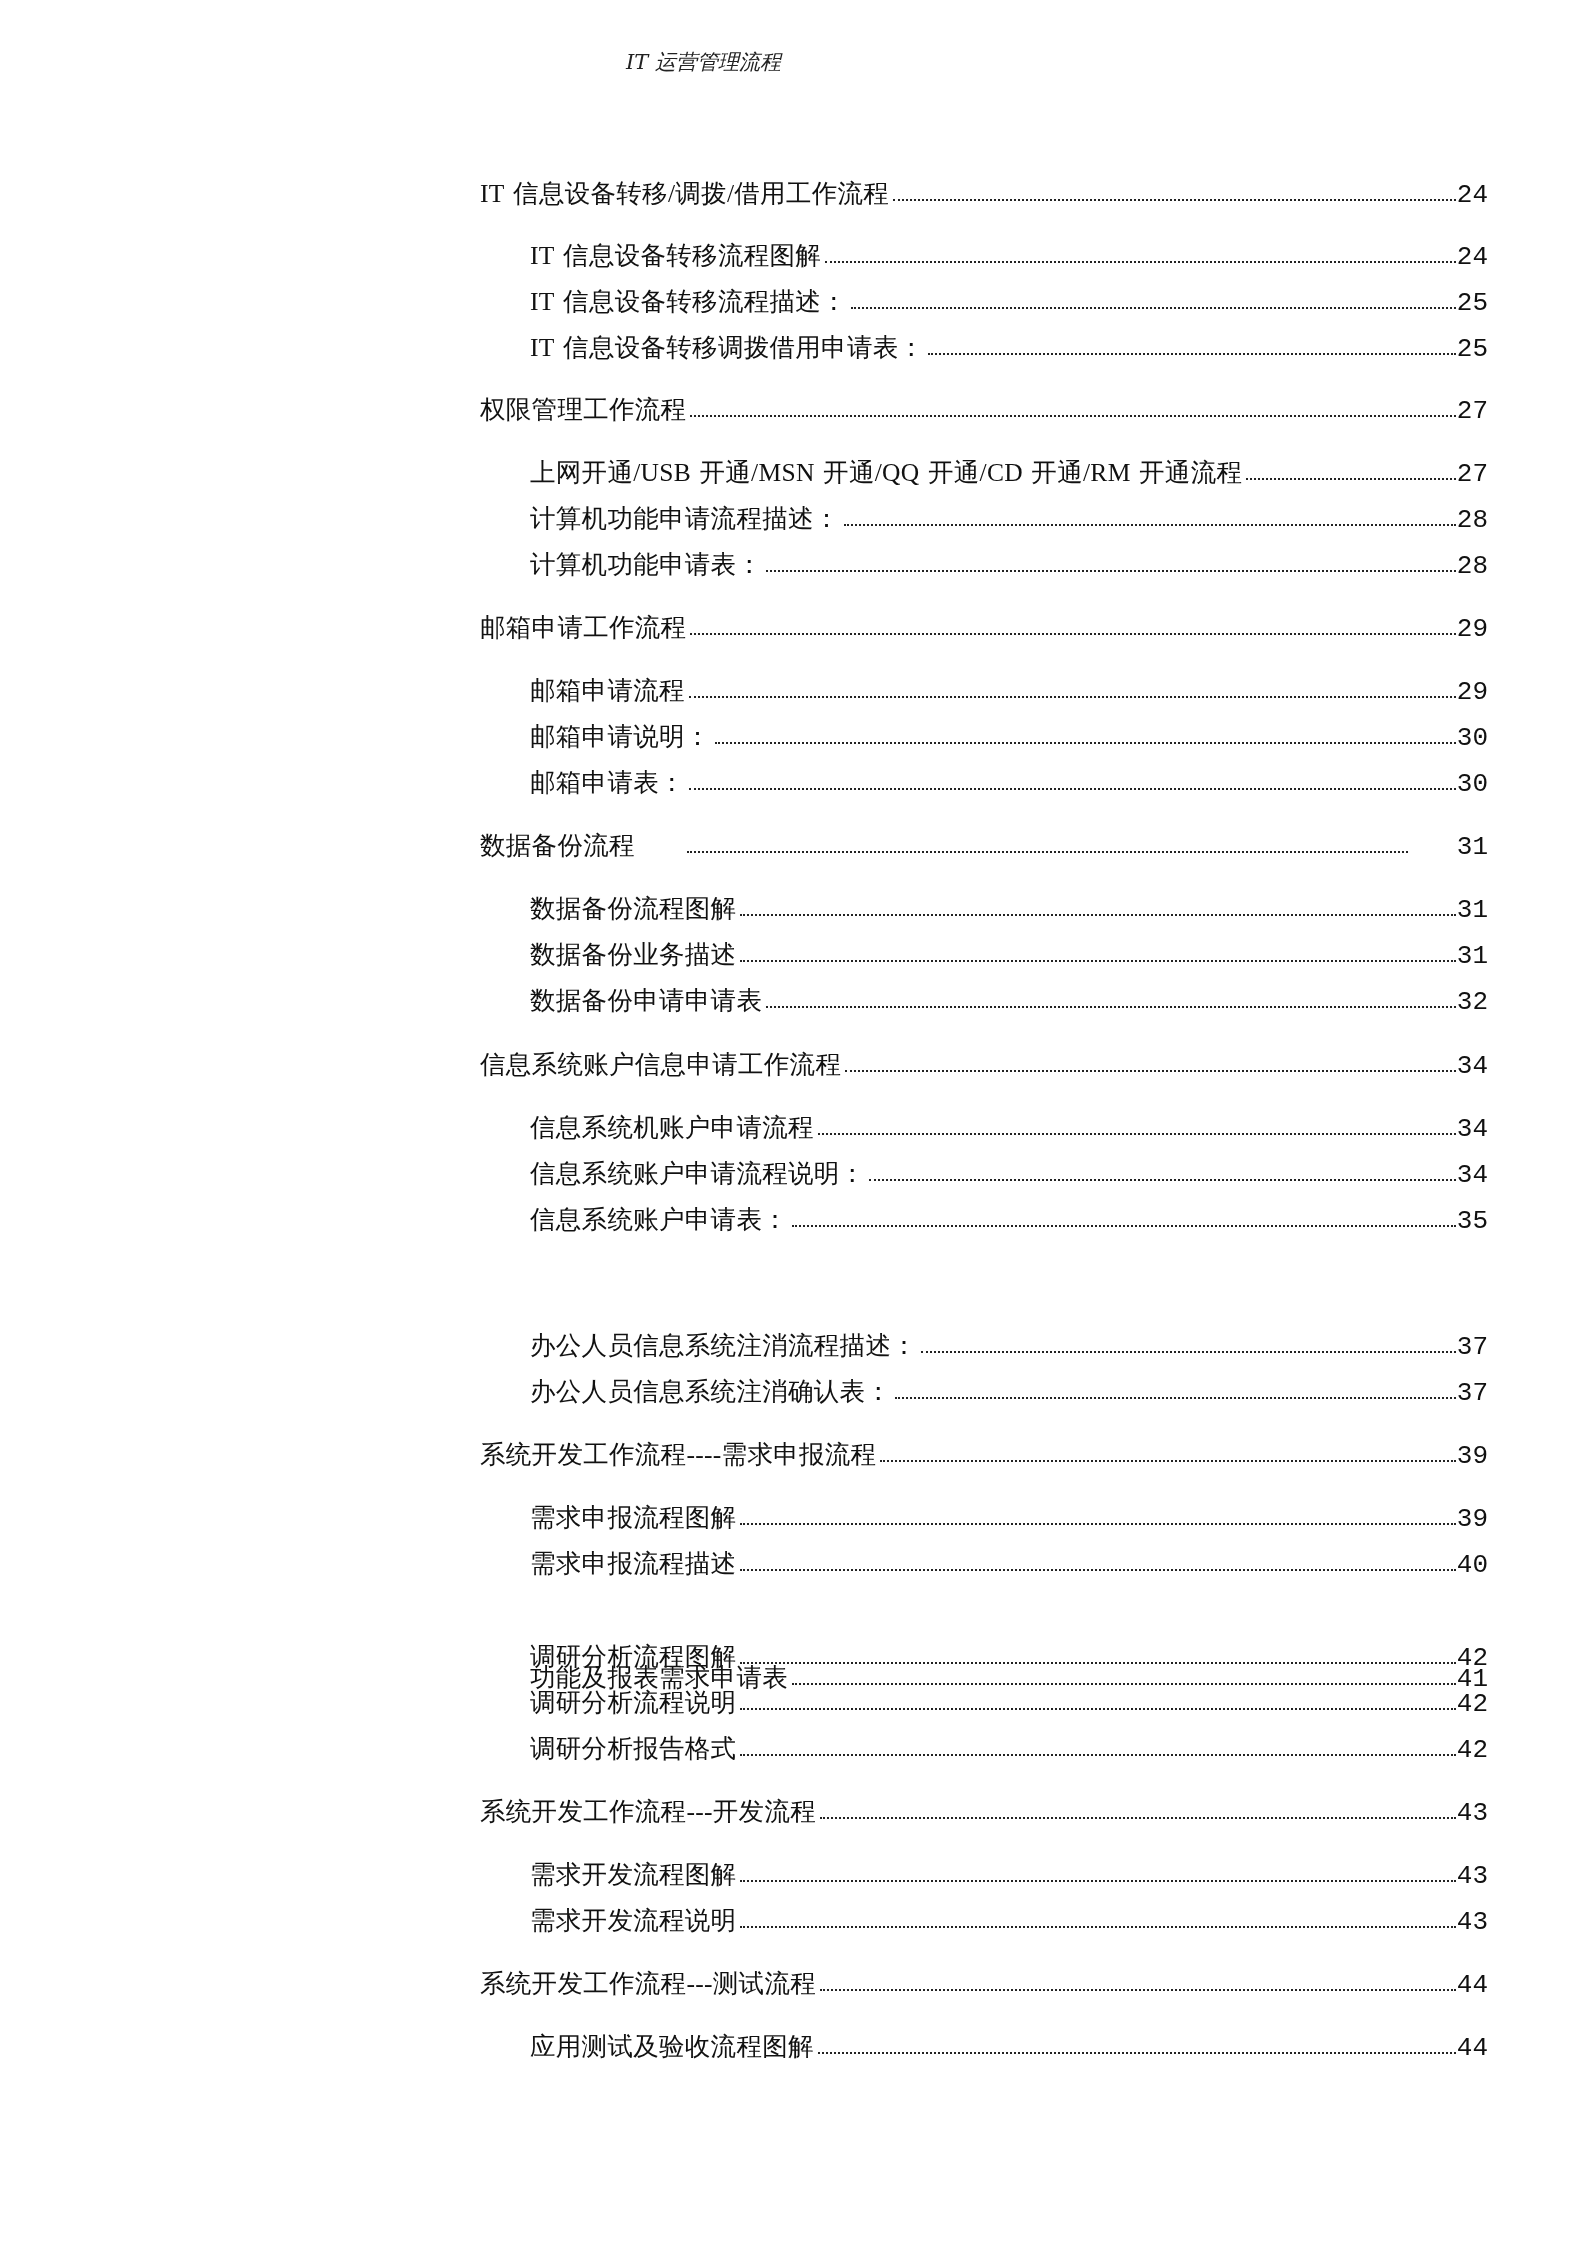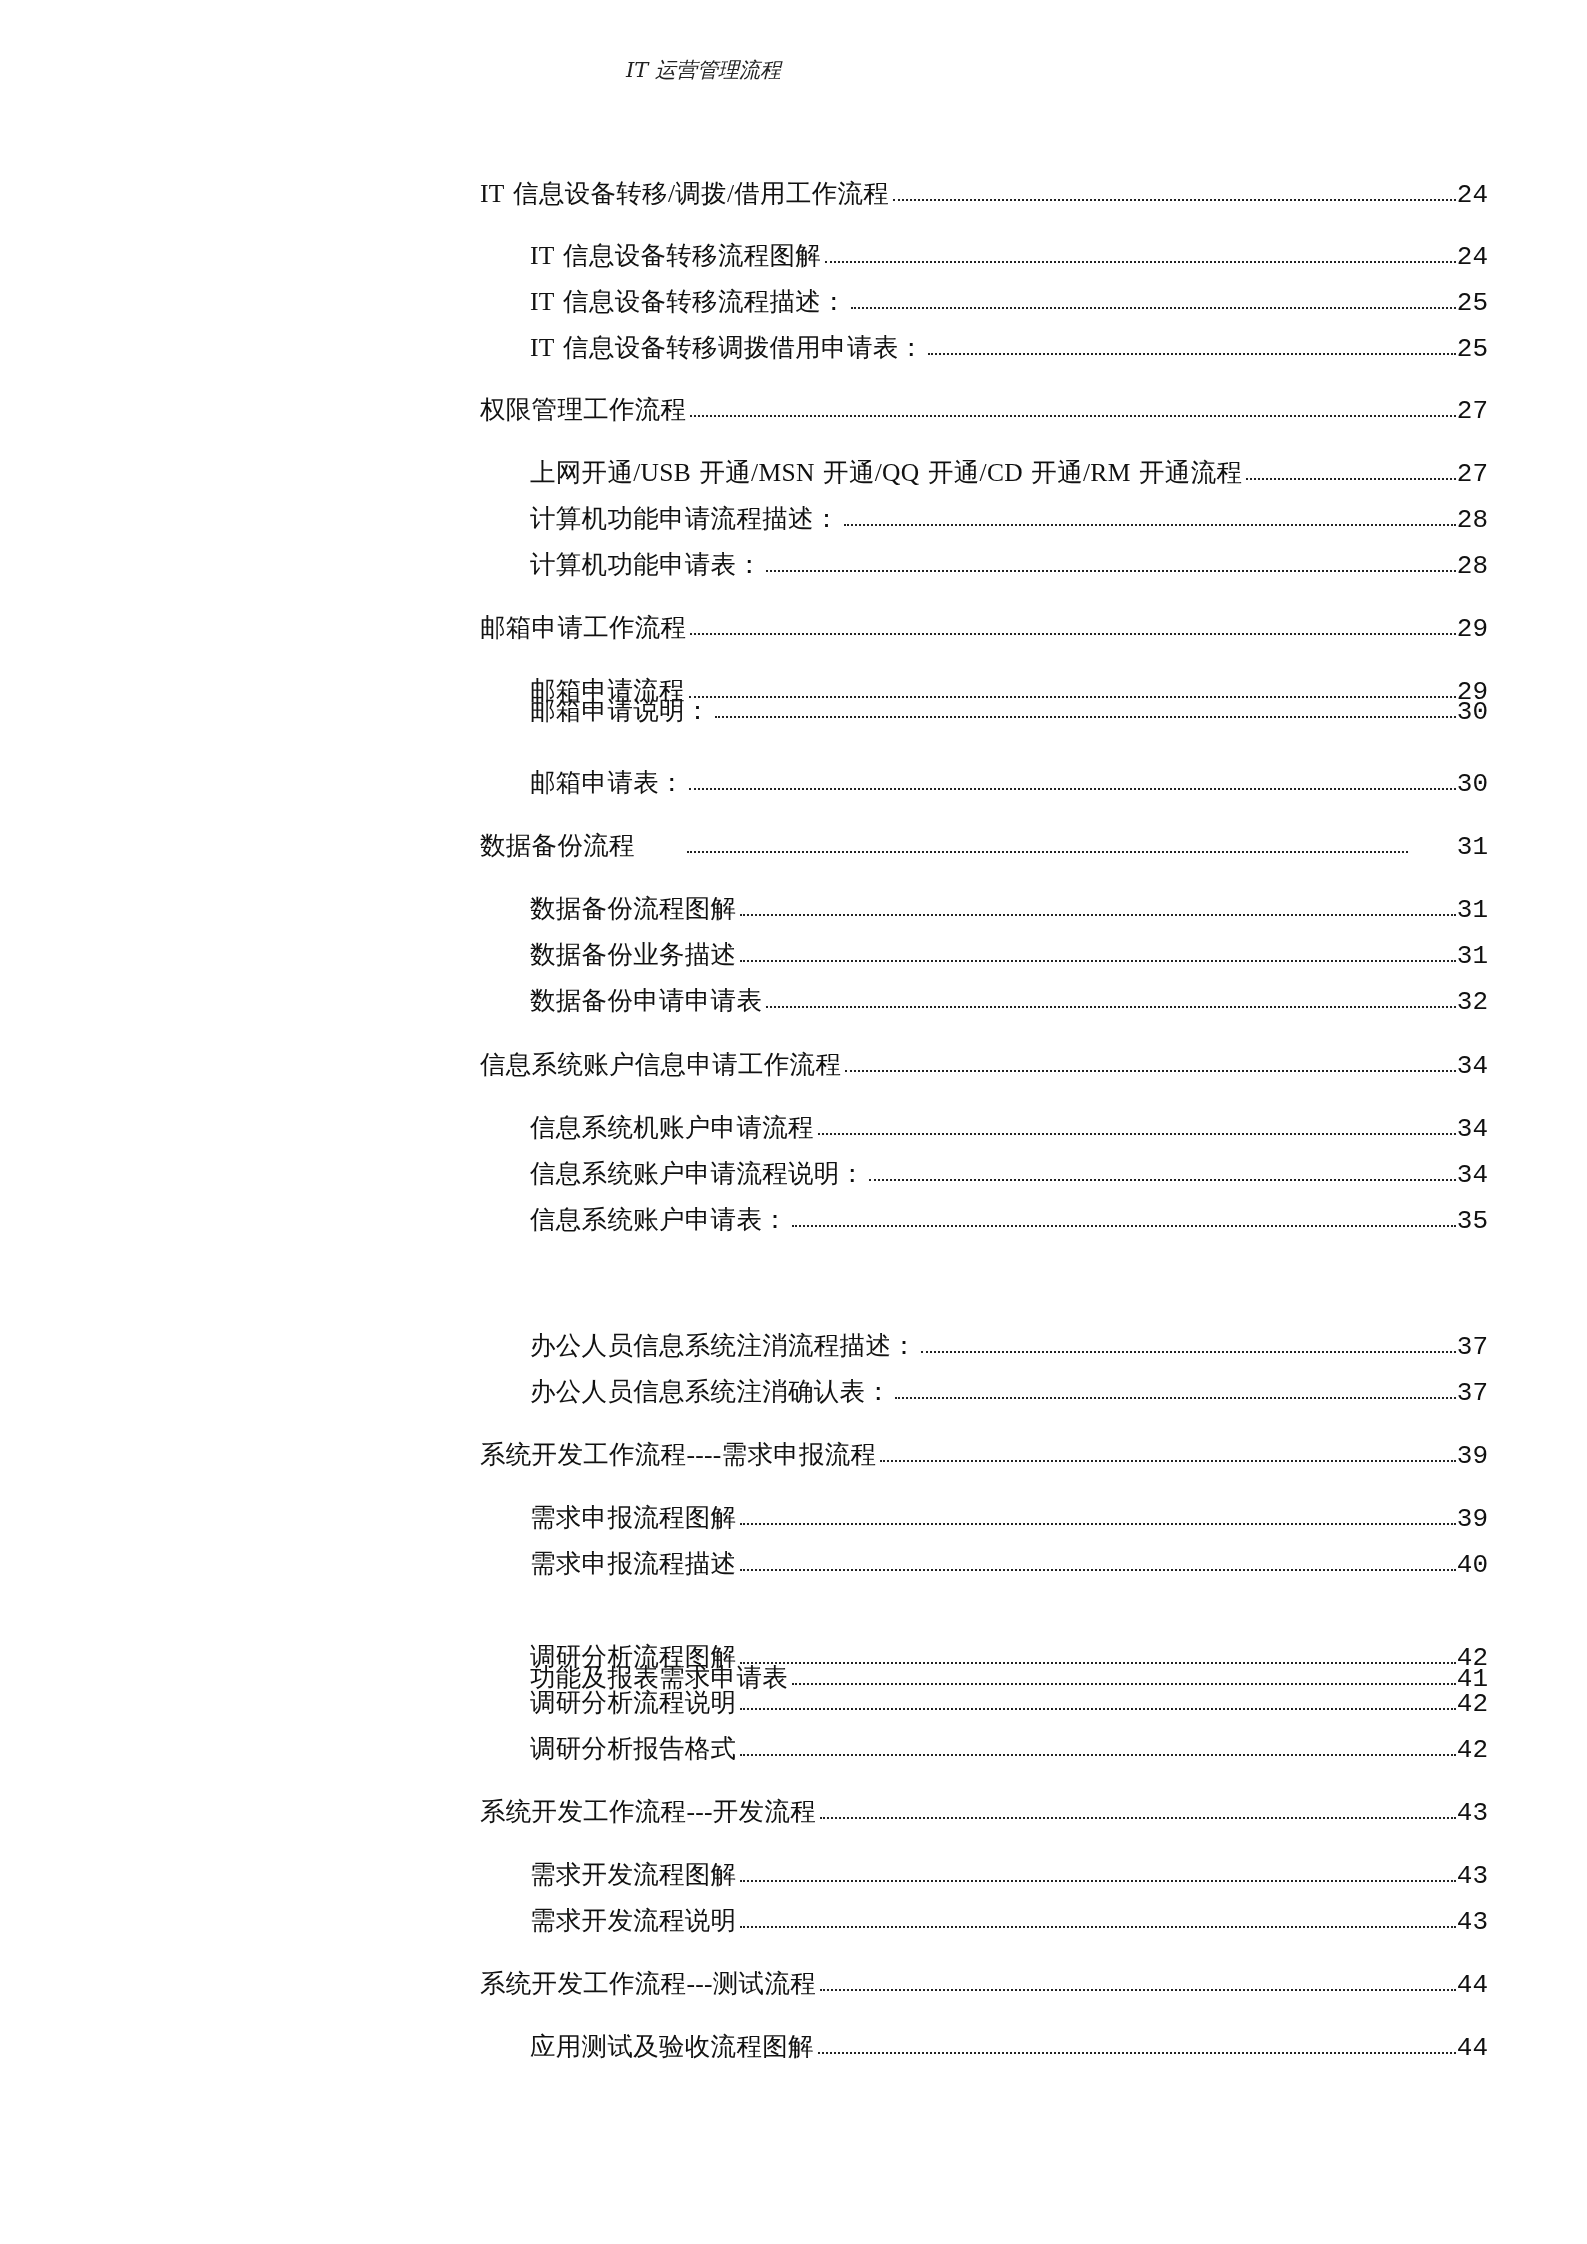--- a/index.html
+++ b/index.html
@@ -1,18 +1,18 @@
 <!DOCTYPE html>
 <html><head>
 <meta charset="utf-8">
 <style>
   html, body { margin:0; padding:0; background:#ffffff; }
   body { width:1587px; height:2244px; position:relative; overflow:hidden; color:#111; }
   .header {
-    position:absolute; left:626px; top:56px;
+    position:absolute; left:626px; top:48px;
     font-family:"DejaVu Serif","Liberation Serif",serif; font-style:italic;
     font-size:21px; color:#222; white-space:nowrap;
   }
   .toc { position:absolute; left:0; top:0; width:1257px; height:2244px; }
   .row {
     position:absolute; display:flex; align-items:baseline;
     right:0; width:1020px; height:34px; box-sizing:border-box;
     font-size:26px; line-height:34px; white-space:nowrap;
   }
   .row.l1 { left:480px; width:1008px; }
@@ -74,21 +74,21 @@
     <div class="row l1" style="top: 610px;">
       <span class="title"><span>邮箱申请工作流程</span></span>
       <span class="leader"></span>
       <span class="page">29</span>
     </div>
     <div class="row l2" style="top: 673px;">
       <span class="title"><span>邮箱申请流程</span></span>
       <span class="leader"></span>
       <span class="page">29</span>
     </div>
-    <div class="row l2" style="top: 693px;">
+    <div class="row l2" style="top: 719px;">
       <span class="title"><span>邮箱申请说明：</span></span>
       <span class="leader"></span>
       <span class="page">30</span>
     </div>
     <div class="row l2" style="top: 765px;">
       <span class="title"><span>邮箱申请表：</span></span>
       <span class="leader"></span>
       <span class="page">30</span>
     </div>
     <div class="row l1" style="top: 828px; gap: 48px;">

